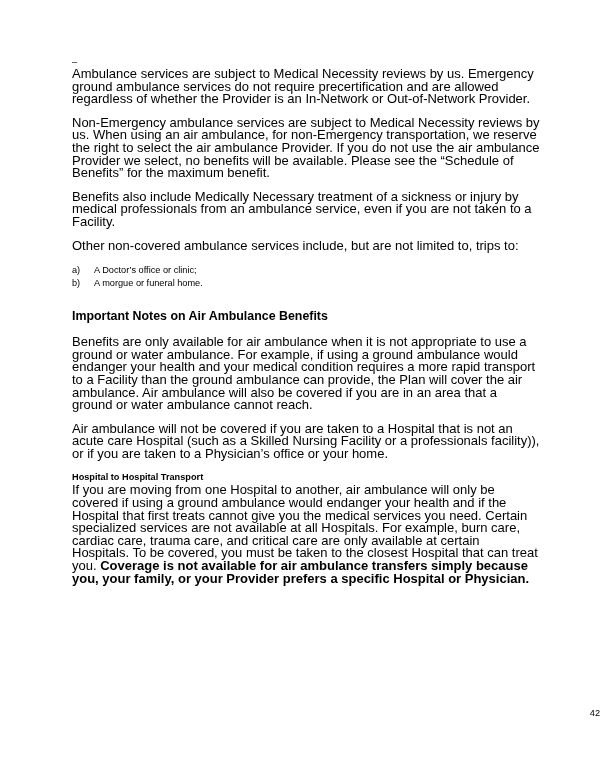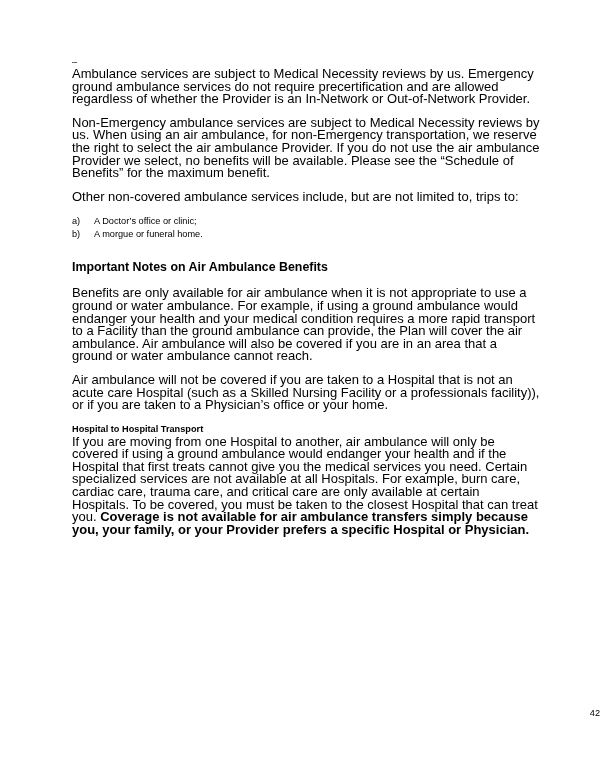--- a/index.html
+++ b/index.html
@@ -91,20 +91,21 @@
 <body>
 
 <div class="page">
 
   <div class="bullet-line">
     <span class="bullet-dash">–</span>
   </div>
 
   <p class="body">Ambulance services are subject to Medical Necessity reviews by us.  Emergency ground ambulance services do not require precertification and are allowed regardless of whether the Provider is an In-Network or Out-of-Network Provider.</p>
   <p class="body">Non-Emergency ambulance services are subject to Medical Necessity reviews by us.  When using an air ambulance, for non-Emergency transportation, we reserve the right to select the air ambulance Provider.  If you do not use the air ambulance Provider we select, no benefits will be available. Please see the “Schedule of Benefits” for the maximum benefit.</p>
+  <p class="body">Benefits also include Medically Necessary treatment of a sickness or injury by medical professionals from an ambulance service, even if you are not taken to a Facility.</p>
   <p class="body tight">Other non-covered ambulance services include, but are not limited to, trips to:</p>
 
   <div class="spacer-small"></div>
 
   <ol class="lettered">
     <li>
       <span class="marker">a)</span>
       <span>A Doctor’s office or clinic;</span>
     </li>
     <li>

